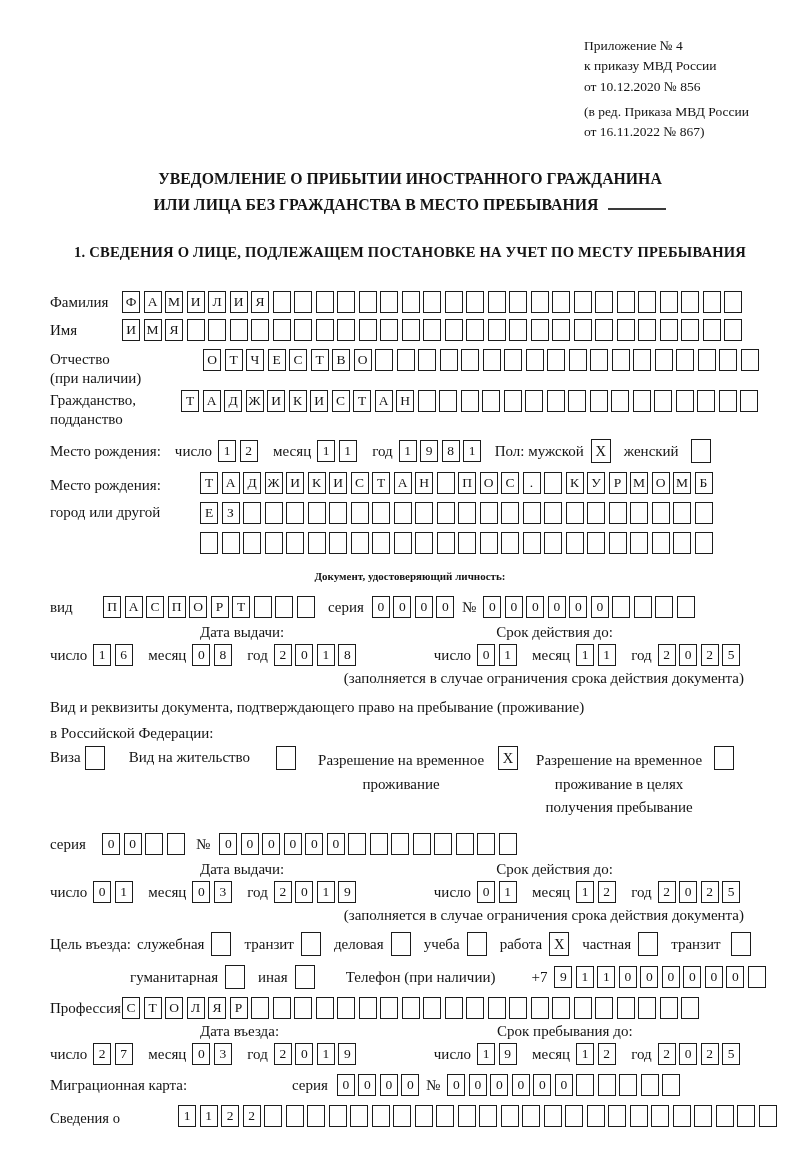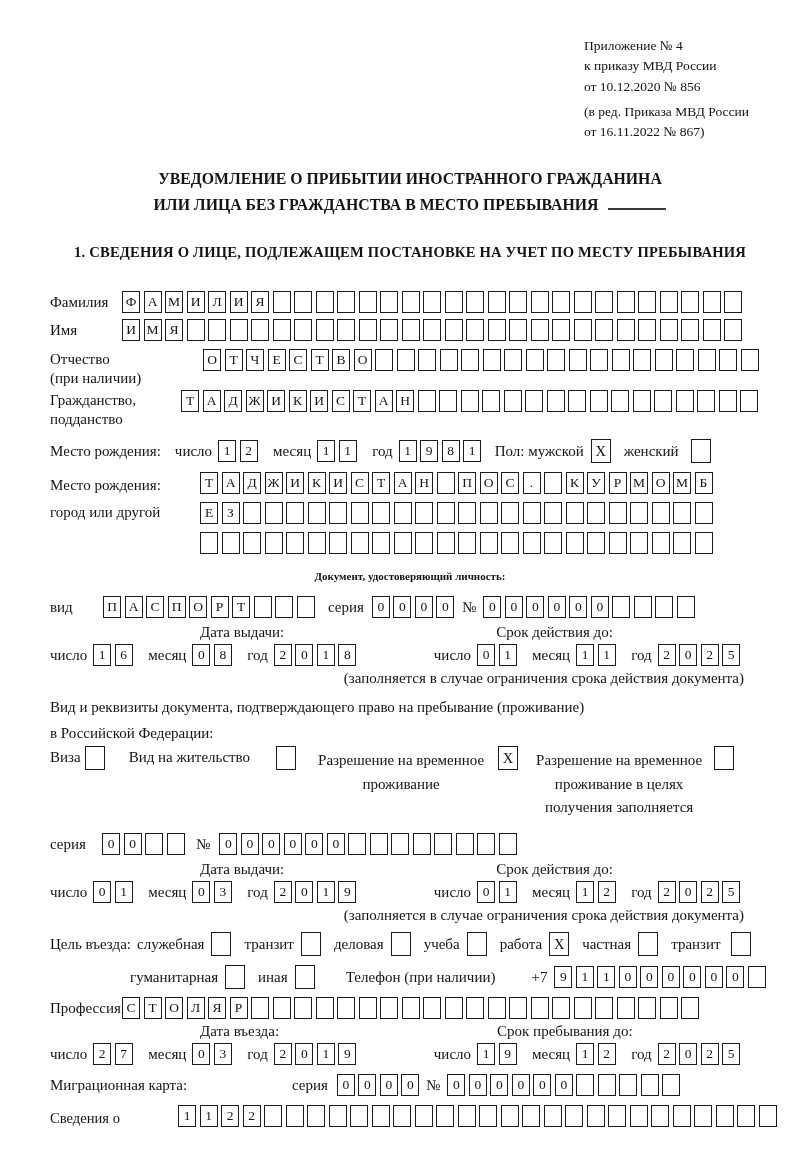--- a/index.html
+++ b/index.html
@@ -455,21 +455,21 @@
       <span class="olabel center">
         <span>Разрешение на временное</span><br>
         <span>проживание</span>
       </span>
       <span class="cbox" style="margin-left:14px;">X</span>
     </div>
     <div class="opt" style="margin-left:18px;">
       <span class="olabel center">
         <span>Разрешение на временное</span><br>
         <span>проживание в целях</span><br>
-        <span>получения заполняется</span>
+        <span>получения пребывание</span>
       </span>
       <span class="cbox" style="margin-left:12px;"></span>
     </div>
   </div>
 
   <div class="crow" style="margin-bottom:6px;">
     <span class="lbl" style="width:52px;">серия</span>
     <span class="cells">
         <span class="cell">0</span>
         <span class="cell">0</span>

